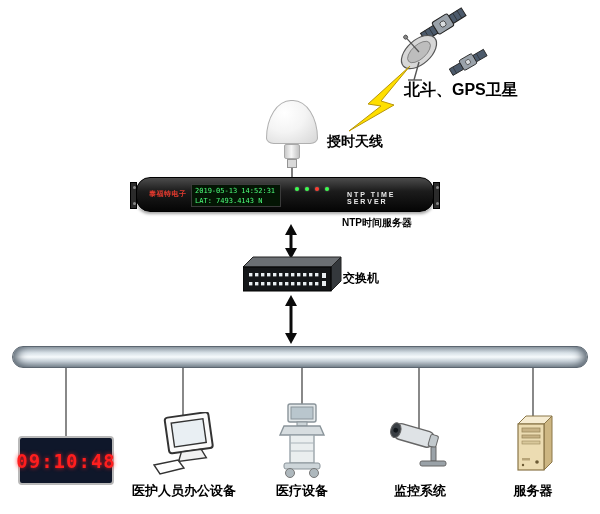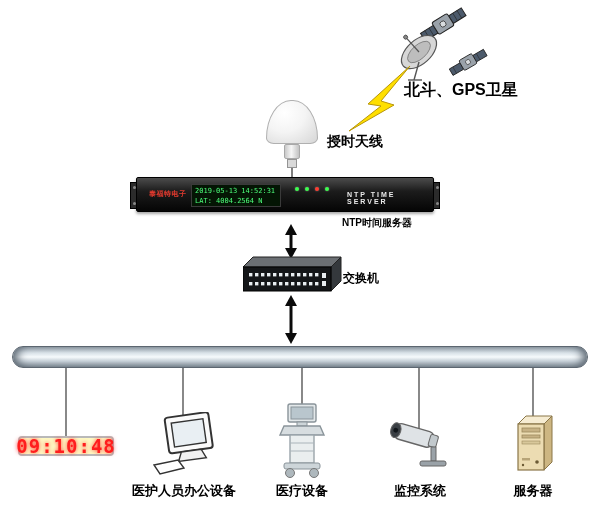--- a/index.html
+++ b/index.html
@@ -20,42 +20,42 @@
     background:radial-gradient(ellipse at 35% 28%,#ffffff 0%,#f4f4f4 45%,#d6d6d6 100%)}
   .stem{position:absolute;left:284px;top:144px;width:16px;height:15px;z-index:4;
     border:1px solid #a8a8a8;border-radius:2px;
     background:linear-gradient(90deg,#c9c9c9,#f6f6f6 45%,#c2c2c2)}
   .nut{position:absolute;left:287px;top:159px;width:10px;height:9px;z-index:4;
     border:1px solid #949494;background:#d9d9d9}
 
   
   .ntp-server{position:absolute;left:136px;top:177px;width:298px;height:35px;z-index:4;
     background:linear-gradient(180deg,#4c4c4c 0%,#1c1c1c 40%,#050505 100%);
-    border:1px solid #000;border-radius:2px;box-shadow:0 2px 3px rgba(0,0,0,.35)}
+    border:1px solid #000;border-radius:14px;box-shadow:0 2px 3px rgba(0,0,0,.35)}
   .rack-ear{position:absolute;top:4px;width:7px;height:27px;background:#2b2b2b;border:1px solid #000}
   .ear-left{left:-7px}.ear-right{right:-7px}
   .screw{position:absolute;left:2px;width:3px;height:3px;border-radius:50%;background:#888}
   .brand{position:absolute;left:12px;top:11px;color:#e43a2e;font-size:7px;font-weight:bold;letter-spacing:.5px}
   .lcd{position:absolute;left:54px;top:6px;width:90px;height:23px;background:#041504;
     border:1px solid #3a3a3a;color:#4dff7a;font-family:"DejaVu Sans Mono",monospace;
     font-size:7px;line-height:10px;padding:1px 3px;white-space:nowrap;overflow:hidden}
   .leds{position:absolute;left:158px;top:9px;display:flex;gap:6px}
   .led{width:4px;height:4px;border-radius:50%;box-shadow:0 0 2px rgba(255,255,255,.4)}
   .led.g{background:#3cff4e}.led.r{background:#ff3b30}
   .nameplate{position:absolute;left:210px;top:13px;color:#eaeaea;font-size:7px;letter-spacing:2px;font-weight:bold}
 
   
   .bus{position:absolute;left:12px;top:346px;width:576px;height:22px;z-index:3;
     border:1px solid #5c6670;border-radius:12px;
     background:linear-gradient(180deg,#95a0aa 0%,#d9e2e8 30%,#f6fafc 50%,#c2ccd4 72%,#7f8a94 100%);
     box-shadow:inset 10px 0 10px -6px #5a6570, inset -10px 0 10px -6px #5a6570}
 
   
-  .clock{position:absolute;left:18px;top:436px;width:96px;height:20px;z-index:4;
-    background:#fef9c3;border:2px solid #b9b9b9;border-radius:4px;
+  .clock{position:absolute;left:18px;top:436px;width:96px;height:49px;z-index:4;
+    background:#0f172a;border:2px solid #b9b9b9;border-radius:4px;
     display:flex;align-items:center;justify-content:center}
   .clock span{font-family:"DejaVu Sans Mono",monospace;font-weight:bold;font-size:19px;
     color:#ff1e1e;letter-spacing:1px;text-shadow:0 0 4px rgba(255,30,30,.85)}
 
   .icon{position:absolute;z-index:4}
   .dev-label{position:absolute;top:482px;z-index:6;font-weight:bold;font-size:13px;text-align:center;color:#000;white-space:nowrap}
   .dl-0{left:16px;width:100px}
   .dl-1{left:118px;width:132px}
   .dl-2{left:252px;width:100px}
   .dl-3{left:370px;width:100px}
@@ -135,21 +135,21 @@
       <div class="screw" style="top:3px"></div>
       <div class="screw" style="bottom:3px"></div>
     </div>
     <div class="rack-ear ear-right">
       <div class="screw" style="top:3px"></div>
       <div class="screw" style="bottom:3px"></div>
     </div>
     <div class="brand">泰福特电子</div>
     <div class="lcd">
       <div>2019-05-13 14:52:31</div>
-      <div>LAT: 4004.2564 N</div>
+      <div>LAT: 7493.4143 N</div>
     </div>
     <div class="leds">
       <div class="led g"></div>
       <div class="led g"></div>
       <div class="led r"></div>
       <div class="led g"></div>
     </div>
     <div class="nameplate">NTP TIME SERVER</div>
   </div>
 

